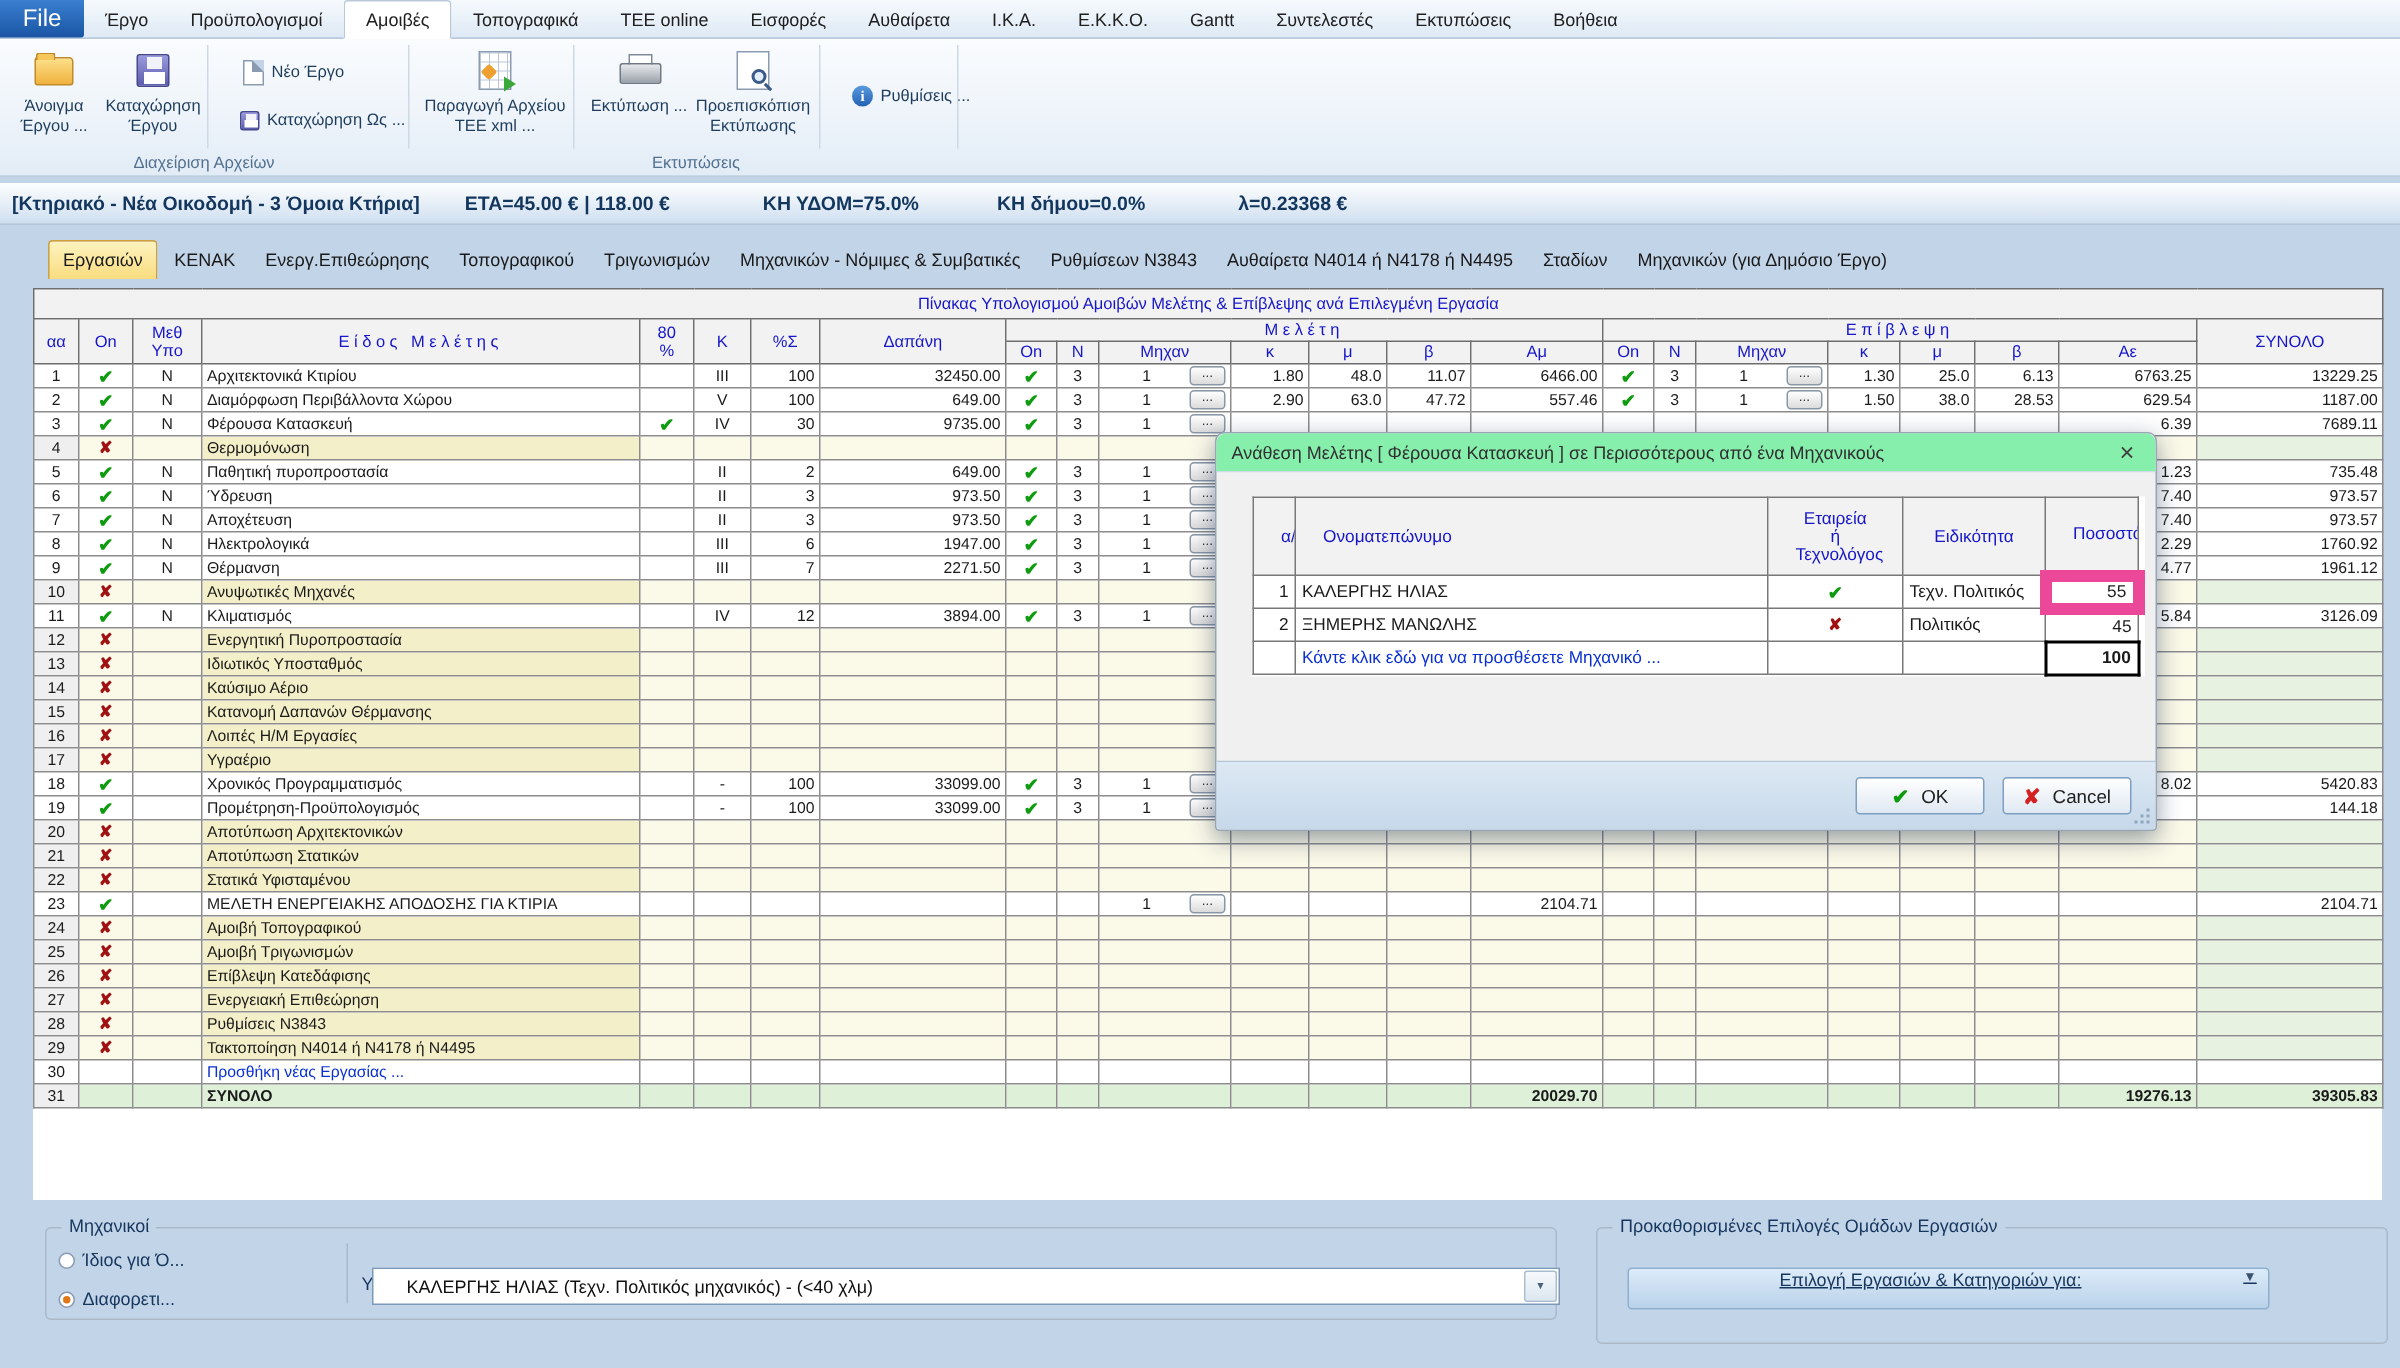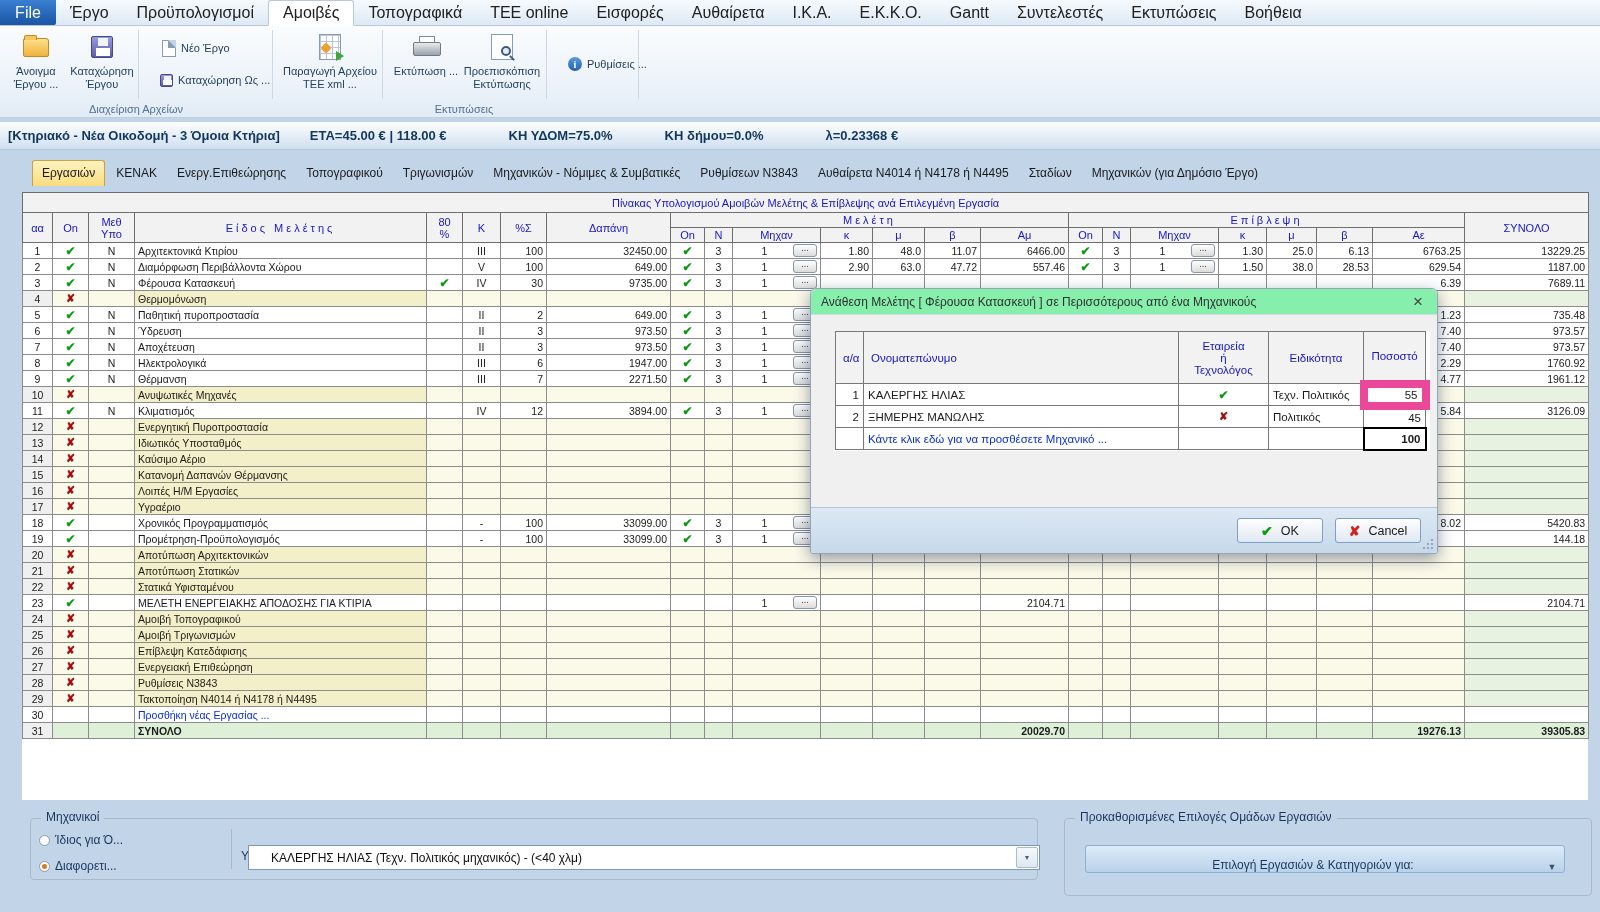--- a/index.html
+++ b/index.html
@@ -11,21 +11,21 @@
     overflow:hidden;
     color:#1a1a1a;
   }
   
   .menubar { position:absolute; top:0; left:0; width:1600px; height:26px;
     background:linear-gradient(#f6fafd,#dde9f5);
     border-bottom:1px solid #b9c9da; display:flex; align-items:stretch; }
   .file-btn { width:56px; background:linear-gradient(#3a7fd0,#1a55a4);
     color:#fff; font-size:16px; display:flex; align-items:center; justify-content:center;
     border-radius:0 0 2px 0; }
-  .menu-item { padding:0 14px; display:flex; align-items:center; font-size:16px; color:#202020; cursor:default; }
+  .menu-item { padding:0 14px; display:flex; align-items:center; font-size:12px; color:#202020; cursor:default; }
   .menu-item.active { background:#fff; border:1px solid #b9c9da; border-bottom:1px solid #fff;
     border-radius:3px 3px 0 0; margin-bottom:-1px; }
   
   .ribbon { position:absolute; top:26px; left:0; width:1600px; height:92px;
     background:linear-gradient(#fafcfe,#eef4fa 55%, #e2ecf6);
     border-bottom:1px solid #c0cfdf; }
   .rib-seg { position:absolute; top:4px; bottom:18px; border-right:1px solid #cdd9e5; }
   .rib-grouplabel { position:absolute; bottom:2px; font-size:11px; color:#53718f; text-align:center; }
   .bigbtn { position:absolute; top:6px; width:64px; height:68px; display:flex; flex-direction:column;
     align-items:center; font-size:11px; color:#1e3c5c; text-align:center; line-height:13px; cursor:default; }
@@ -117,21 +117,21 @@
   .dialog { position:absolute; left:810px; top:288px; width:628px; height:266px;
     background:#f0f0f0; border:1px solid #96a6b6; border-radius:6px 6px 3px 3px;
     box-shadow:0 5px 16px rgba(20,40,70,.45); }
   .dlg-title { height:26px; background:#86efac; border-bottom:1px solid #cfdce8;
     border-radius:6px 6px 0 0; display:flex; align-items:center; padding:0 10px;
     font-size:12px; color:#303030; }
   .dlg-close { margin-left:auto; font-size:17px; color:#404040; line-height:16px; padding:0 4px; cursor:default; }
   table.dlg-grid { border-collapse:collapse; table-layout:fixed; width:590px; font-size:11.5px;
     position:absolute; left:24px; top:42px; background:#fff; }
   table.dlg-grid th, table.dlg-grid td { border:1px solid #787878; overflow:hidden; white-space:nowrap; }
-  table.dlg-grid th { background:#f2f2f2; color:#1616c8; font-weight:normal; padding:2px 7px; height:52px; }
+  table.dlg-grid th { background:#f2f2f2; color:#1616c8; font-weight:normal; padding:2px 18px; height:52px; }
   table.dlg-grid td { height:22px; padding:0 4px; background:#fff; }
   td.dlg-aa { background:#efefef; text-align:right; }
   td.pct { text-align:right; }
   td.pct.focus { border:8px solid #ec4899; }
   td.pct.totalpct { border:2px solid #000; font-weight:bold; }
   .dlg-footer { position:absolute; left:0; bottom:0; width:100%; height:46px;
     background:linear-gradient(#dde9f4,#c6d8ea); border-top:1px solid #b5c6d8;
     border-radius:0 0 3px 3px; display:flex; align-items:center; justify-content:flex-end;
     gap:12px; padding-right:16px; }
   .dlg-btn { width:86px; height:25px; background:linear-gradient(#ffffff,#dfe8f2);
@@ -154,23 +154,23 @@
     border-radius:50%; background:#e07818; }
   .vdiv { position:absolute; left:200px; top:10px; bottom:10px; width:1px; background:#a9b9ca; }
   .signs-label { position:absolute; left:210px; top:30px; font-size:12px; color:#17365d; }
   .combo { position:absolute; left:217px; top:26px; width:792px; height:25px; background:#fff;
     border:1px solid #7a99b8; display:flex; align-items:center; font-size:12px; color:#101010; }
   .combo .combo-text { padding-left:22px; flex:1; white-space:nowrap; overflow:hidden; }
   .combo-arrow { width:22px; height:21px; margin-right:1px; background:linear-gradient(#f6f9fc,#dde7f0);
     border:1px solid #a8bccd; border-radius:2px; display:flex; align-items:center; justify-content:center;
     font-size:7px; color:#4a637c; }
   .gb-preset { left:1064px; top:818px; width:528px; height:78px; }
-  .preset-btn { position:absolute; left:20px; top:26px; width:480px; height:28px;
+  .preset-btn { position:absolute; left:20px; top:26px; width:428px; height:28px;
     background:linear-gradient(#dcebf8,#b9d2ea); border:1px solid #8fafd0; border-radius:3px;
-    display:flex; align-items:flex-end; font-size:12px; color:#17365d; cursor:default; }
+    display:flex; align-items:flex-start; font-size:12px; color:#17365d; cursor:default;text-decoration:underline; }
   .preset-btn .pb-text { flex:1; text-align:center; }
   .preset-btn .pb-arrow { width:24px; font-size:9px; color:#3a546e; text-align:center; }
 </style>
 </head>
 <body>
 
 <div class="menubar">
   <div class="file-btn">File</div>
   <div id="menu-items" style="display:flex;align-items:stretch;">
       <div class="menu-item">Έργο</div>

